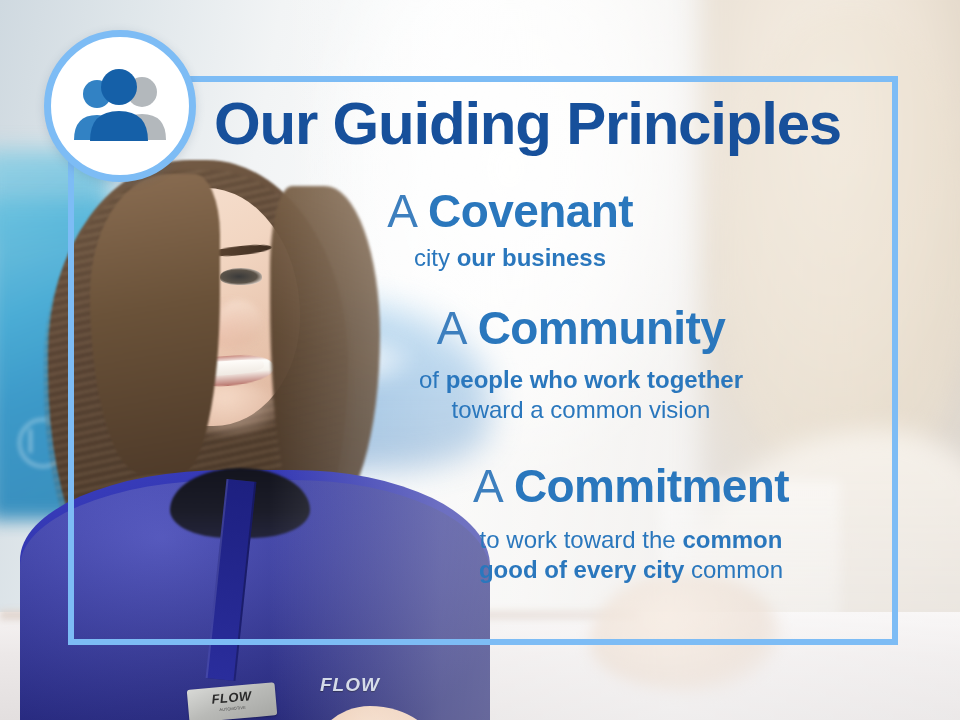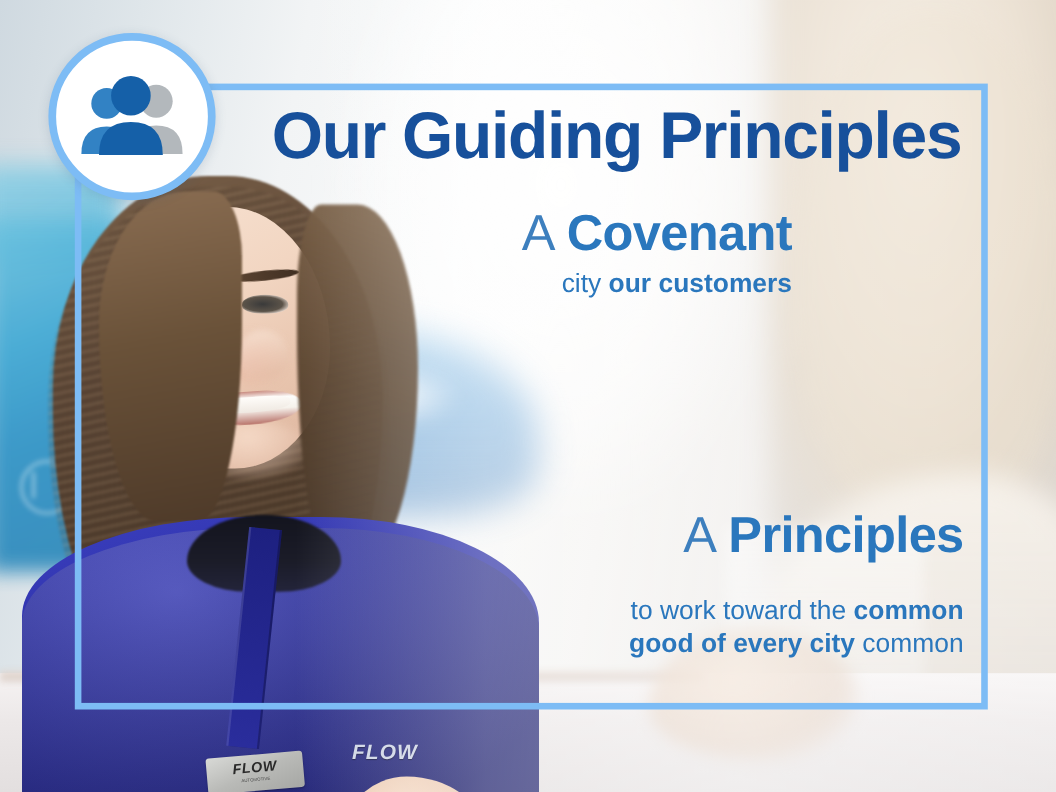--- a/index.html
+++ b/index.html
@@ -286,26 +286,26 @@
   .badge svg{ display:block; }
 
   
   .title{
     position:absolute; left:214px; top:94px;
     width:660px;
     font-size:60px;
     font-weight:bold;
     letter-spacing:-1.2px;
     color: var(--navy,#17509b);
-    text-align:right;
+    text-align:left;
     line-height:1;
     white-space:nowrap;
   }
 
-  .block{ position:absolute; text-align:right; line-height:1.04; }
+  .block{ position:absolute; text-align:center; line-height:1.04; }
 
   .head{
     font-size:46px;
     color: var(--blue,#2a77bd);
     white-space:nowrap;
   }
   .head .art{ font-weight:normal; color:#3d7fbe; letter-spacing:0; }
   .head .kw{ font-weight:bold; letter-spacing:-.6px; }
 
   .sub{
@@ -314,21 +314,21 @@
     line-height:1.25;
     margin-top:7px;
   }
   .sub b{ font-weight:bold; }
 
   .block-covenant{ left:300px;  top:188px; width:420px; }
   .block-community{ left:346px; top:305px; width:470px; }
   .block-commitment{left:386px; top:463px; width:490px; }
 
   .block-community .sub{ margin-top:12px; }
-  .block-commitment .sub{ margin-top:30px; }
+  .block-commitment .sub{ margin-top:14px; }
 </style>
 </head>
 <body>
 
 <div id="stage" style="--navy: #17509b; --blue: #2a77bd; --frame: #7dbcf5;">
 
   <div class="photo">
     <div class="bg-base"></div>
     <div class="bg-window"></div>
     <div class="bg-banner2"></div>
@@ -399,28 +399,37 @@
     </span>
   </div>
 
   <div class="title">Our Guiding Principles</div>
 
   <div class="block block-covenant">
     <div class="head">
       <span class="art">A </span><span class="kw">Covenant</span>
     </div>
     <div class="sub">
-      <span>city </span><b>our customers</b>
+      <span>city </span><b>our business</b>
     </div>
   </div>
 
+  <div class="block block-community">
+    <div class="head">
+      <span class="art">A </span><span class="kw">Community</span>
+    </div>
+    <div class="sub">
+      <span>of </span><b>people who work together</b><br>
+      <span>toward a common vision</span>
+    </div>
+  </div>
 
   <div class="block block-commitment">
     <div class="head">
-      <span class="art">A </span><span class="kw">Principles</span>
+      <span class="art">A </span><span class="kw">Commitment</span>
     </div>
     <div class="sub">
       <span>to work toward the </span><b>common</b><br>
       <b>good of every city</b><span> common</span><br>
     </div>
   </div>
 
 </div>
 
 </body></html>

